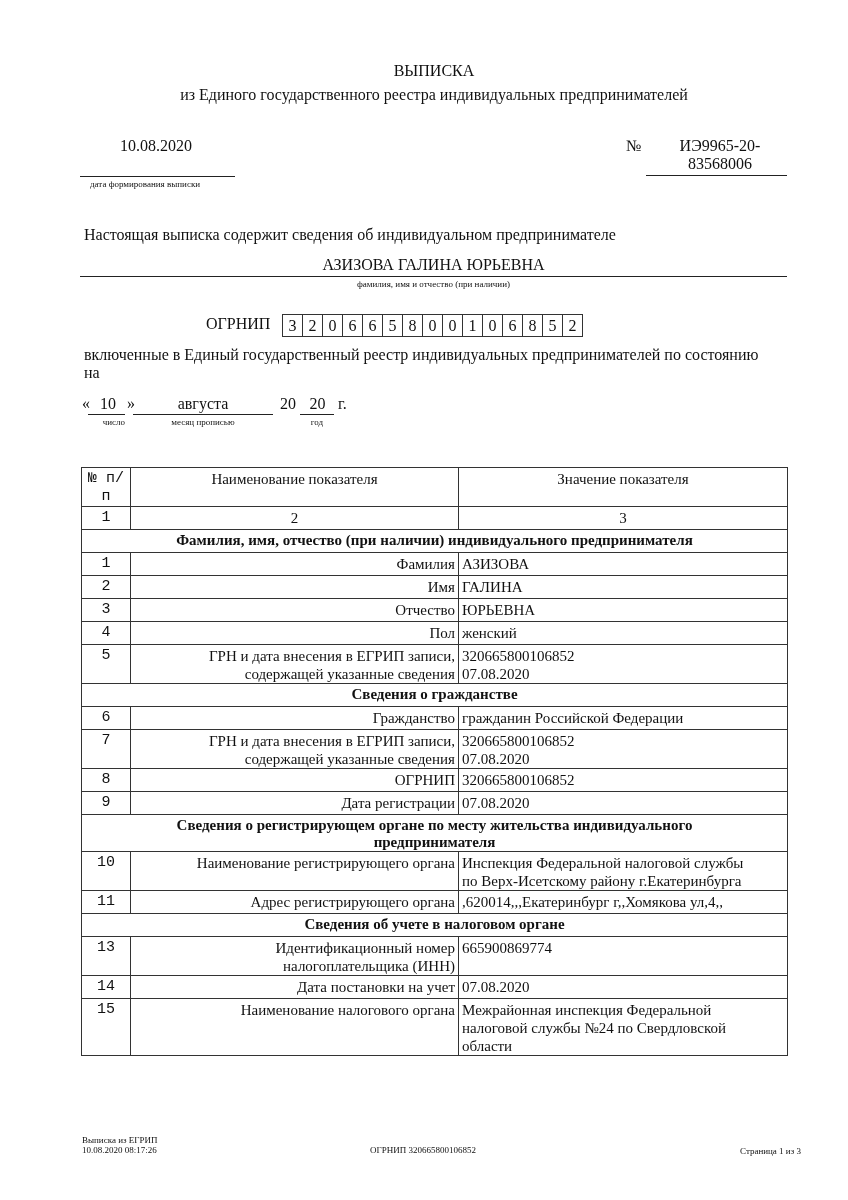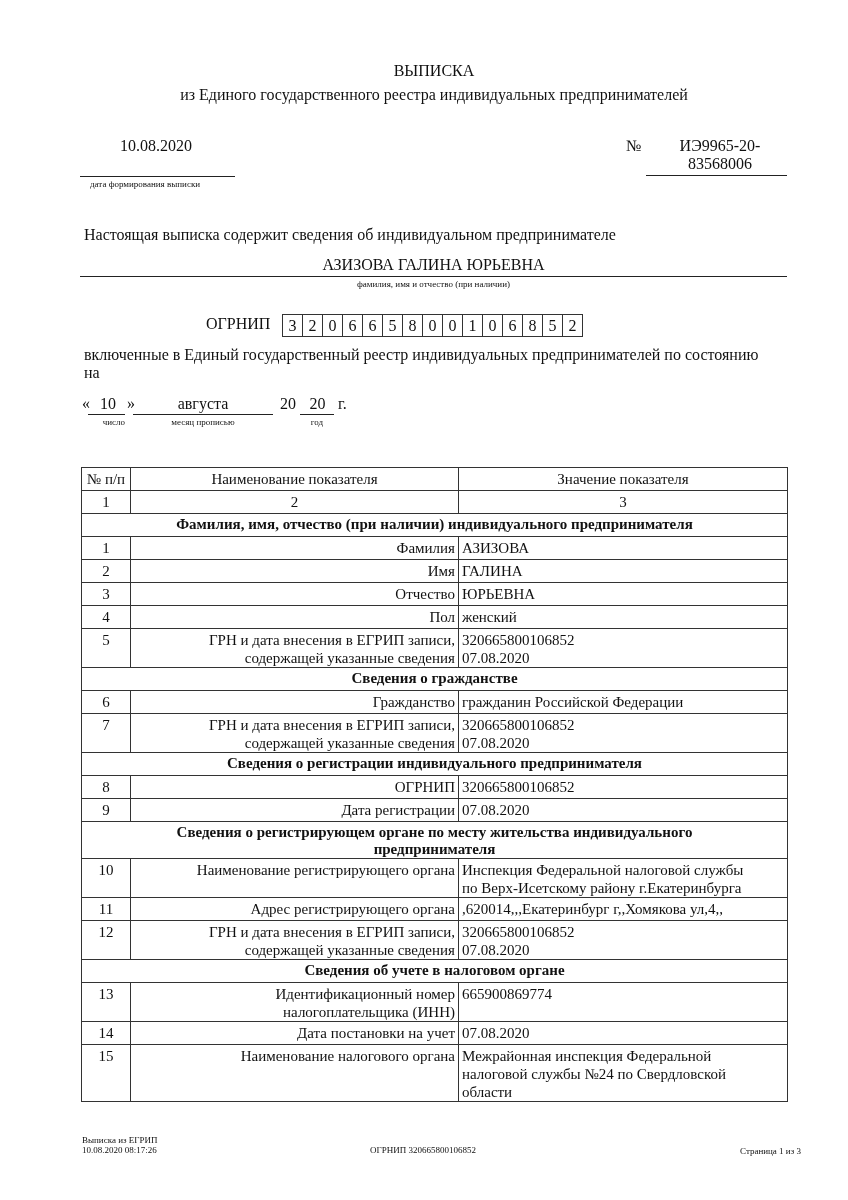--- a/index.html
+++ b/index.html
@@ -49,21 +49,21 @@
     .d-g { left: 338px; top: 395px; font-size: 16px; }
 
     table.main {
       position: absolute; left: 81px; top: 467px; width: 707px;
       border-collapse: collapse; font-size: 15px;
     }
     table.main td {
       border: 1px solid #333; padding: 0 3px; vertical-align: top;
       line-height: 18px; height: 20px;
     }
-    table.main td.c1 { width: 42px; text-align: center; }
+    table.main td.c1 { width: 42px; text-align: center; font-family: Liberation Mono, monospace; }
     table.main td.c2 { width: 321px; text-align: right; }
     table.main td.c3 { }
     table.main tr.hdr td { text-align: center; font-size: 15px; padding-top: 2px; }
     table.main tr.section td {
       text-align: center; font-weight: bold; font-size: 15px; padding: 2px 40px 0 40px; line-height: 17px;
     }
     table.main tr.row td { padding-top: 2px; }
     .ml { white-space: pre-line; }
 
     .foot-left { left: 82px; top: 1135px; font-size: 9px; line-height: 10px; }
@@ -178,23 +178,20 @@
     <td class="c3 ml">гражданин Российской Федерации</td>
   </tr>
   <tr class="row">
     <td class="c1">7</td>
     <td class="c2 ml">ГРН и дата внесения в ЕГРИП записи,
 содержащей указанные сведения</td>
     <td class="c3 ml">320665800106852
 07.08.2020</td>
   </tr>
 
-  <tr class="section">
-    <td colspan="3">Сведения о регистрации индивидуального предпринимателя</td>
-  </tr>
   <tr class="row">
     <td class="c1">8</td>
     <td class="c2 ml">ОГРНИП</td>
     <td class="c3 ml">320665800106852</td>
   </tr>
   <tr class="row">
     <td class="c1">9</td>
     <td class="c2 ml">Дата регистрации</td>
     <td class="c3 ml">07.08.2020</td>
   </tr>
@@ -205,27 +202,20 @@
   <tr class="row">
     <td class="c1">10</td>
     <td class="c2 ml">Наименование регистрирующего органа</td>
     <td class="c3 ml">Инспекция Федеральной налоговой службы
 по Верх-Исетскому району г.Екатеринбурга</td>
   </tr>
   <tr class="row">
     <td class="c1">11</td>
     <td class="c2 ml">Адрес регистрирующего органа</td>
     <td class="c3 ml">,620014,,,Екатеринбург г,,Хомякова ул,4,,</td>
-  </tr>
-  <tr class="row">
-    <td class="c1">12</td>
-    <td class="c2 ml">ГРН и дата внесения в ЕГРИП записи,
-содержащей указанные сведения</td>
-    <td class="c3 ml">320665800106852
-07.08.2020</td>
   </tr>
 
   <tr class="section">
     <td colspan="3">Сведения об учете в налоговом органе</td>
   </tr>
   <tr class="row">
     <td class="c1">13</td>
     <td class="c2 ml">Идентификационный номер
 налогоплательщика (ИНН)</td>
     <td class="c3 ml">665900869774</td>

